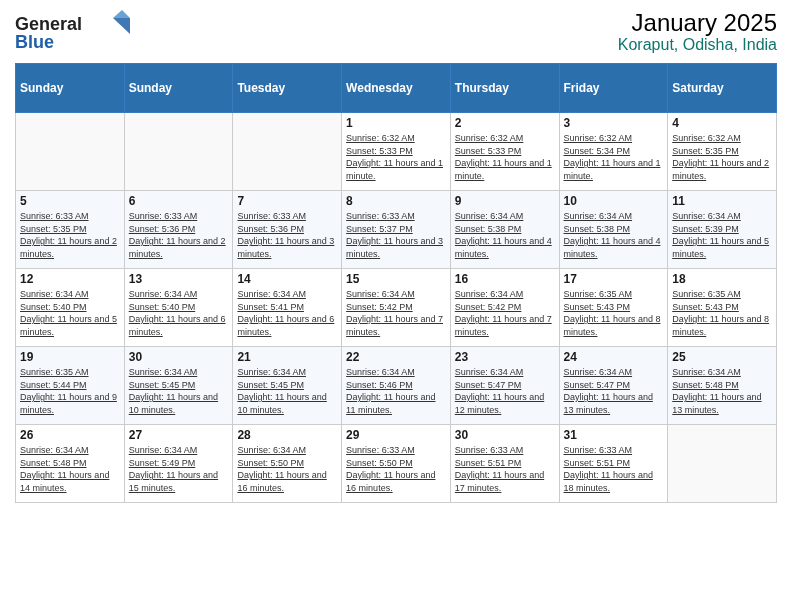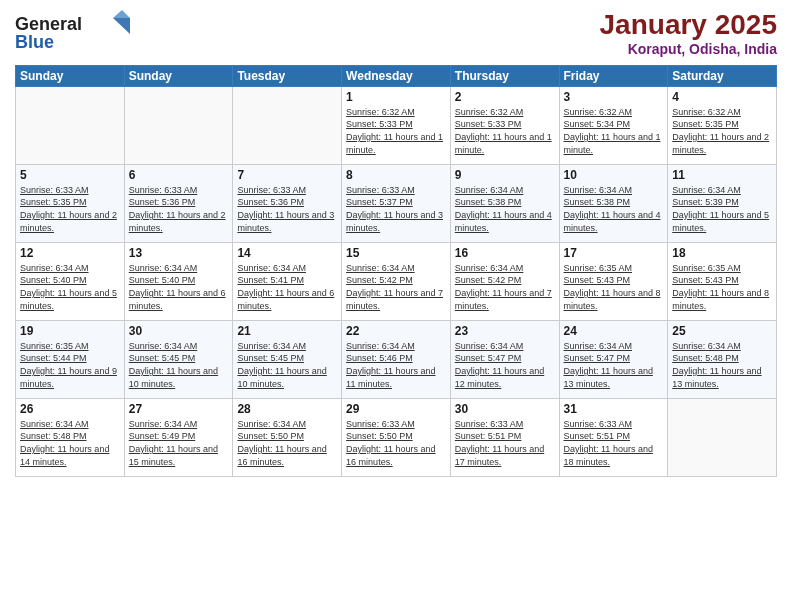--- a/index.html
+++ b/index.html
@@ -25,41 +25,40 @@
     }
     .logo {
       display: flex;
       flex-direction: column;
       align-items: flex-start;
     }
     .title-block {
       text-align: right;
     }
     .month-title {
-      font-size: 28px;
-      font-weight: bold;
-      color: #7f1d1d;
+      font-size: 24px;
+      font-weight: normal;
+      color: #000000;
       line-height: 1.1;
     }
     .location {
-      font-size: 14px;
-      color: #701a75;
-      font-weight: bold;
+      font-size: 16px;
+      color: #0f766e;
     }
     .cal-table {
       width: 100%;
       border-collapse: collapse;
       table-layout: fixed;
     }
     .cal-table th {
       background: #2c6fad;
       color: #fff;
       font-size: 12px;
       font-weight: bold;
-      padding: 3px 4px;
+      padding: 17px 4px;
       text-align: left;
       border: 1px solid #3a7abf;
     }
     .cal-table td {
       vertical-align: top;
       border: 1px solid #ccc;
       padding: 3px 4px;
       font-size: 9.5px;
       color: #333;
       height: 78px;

